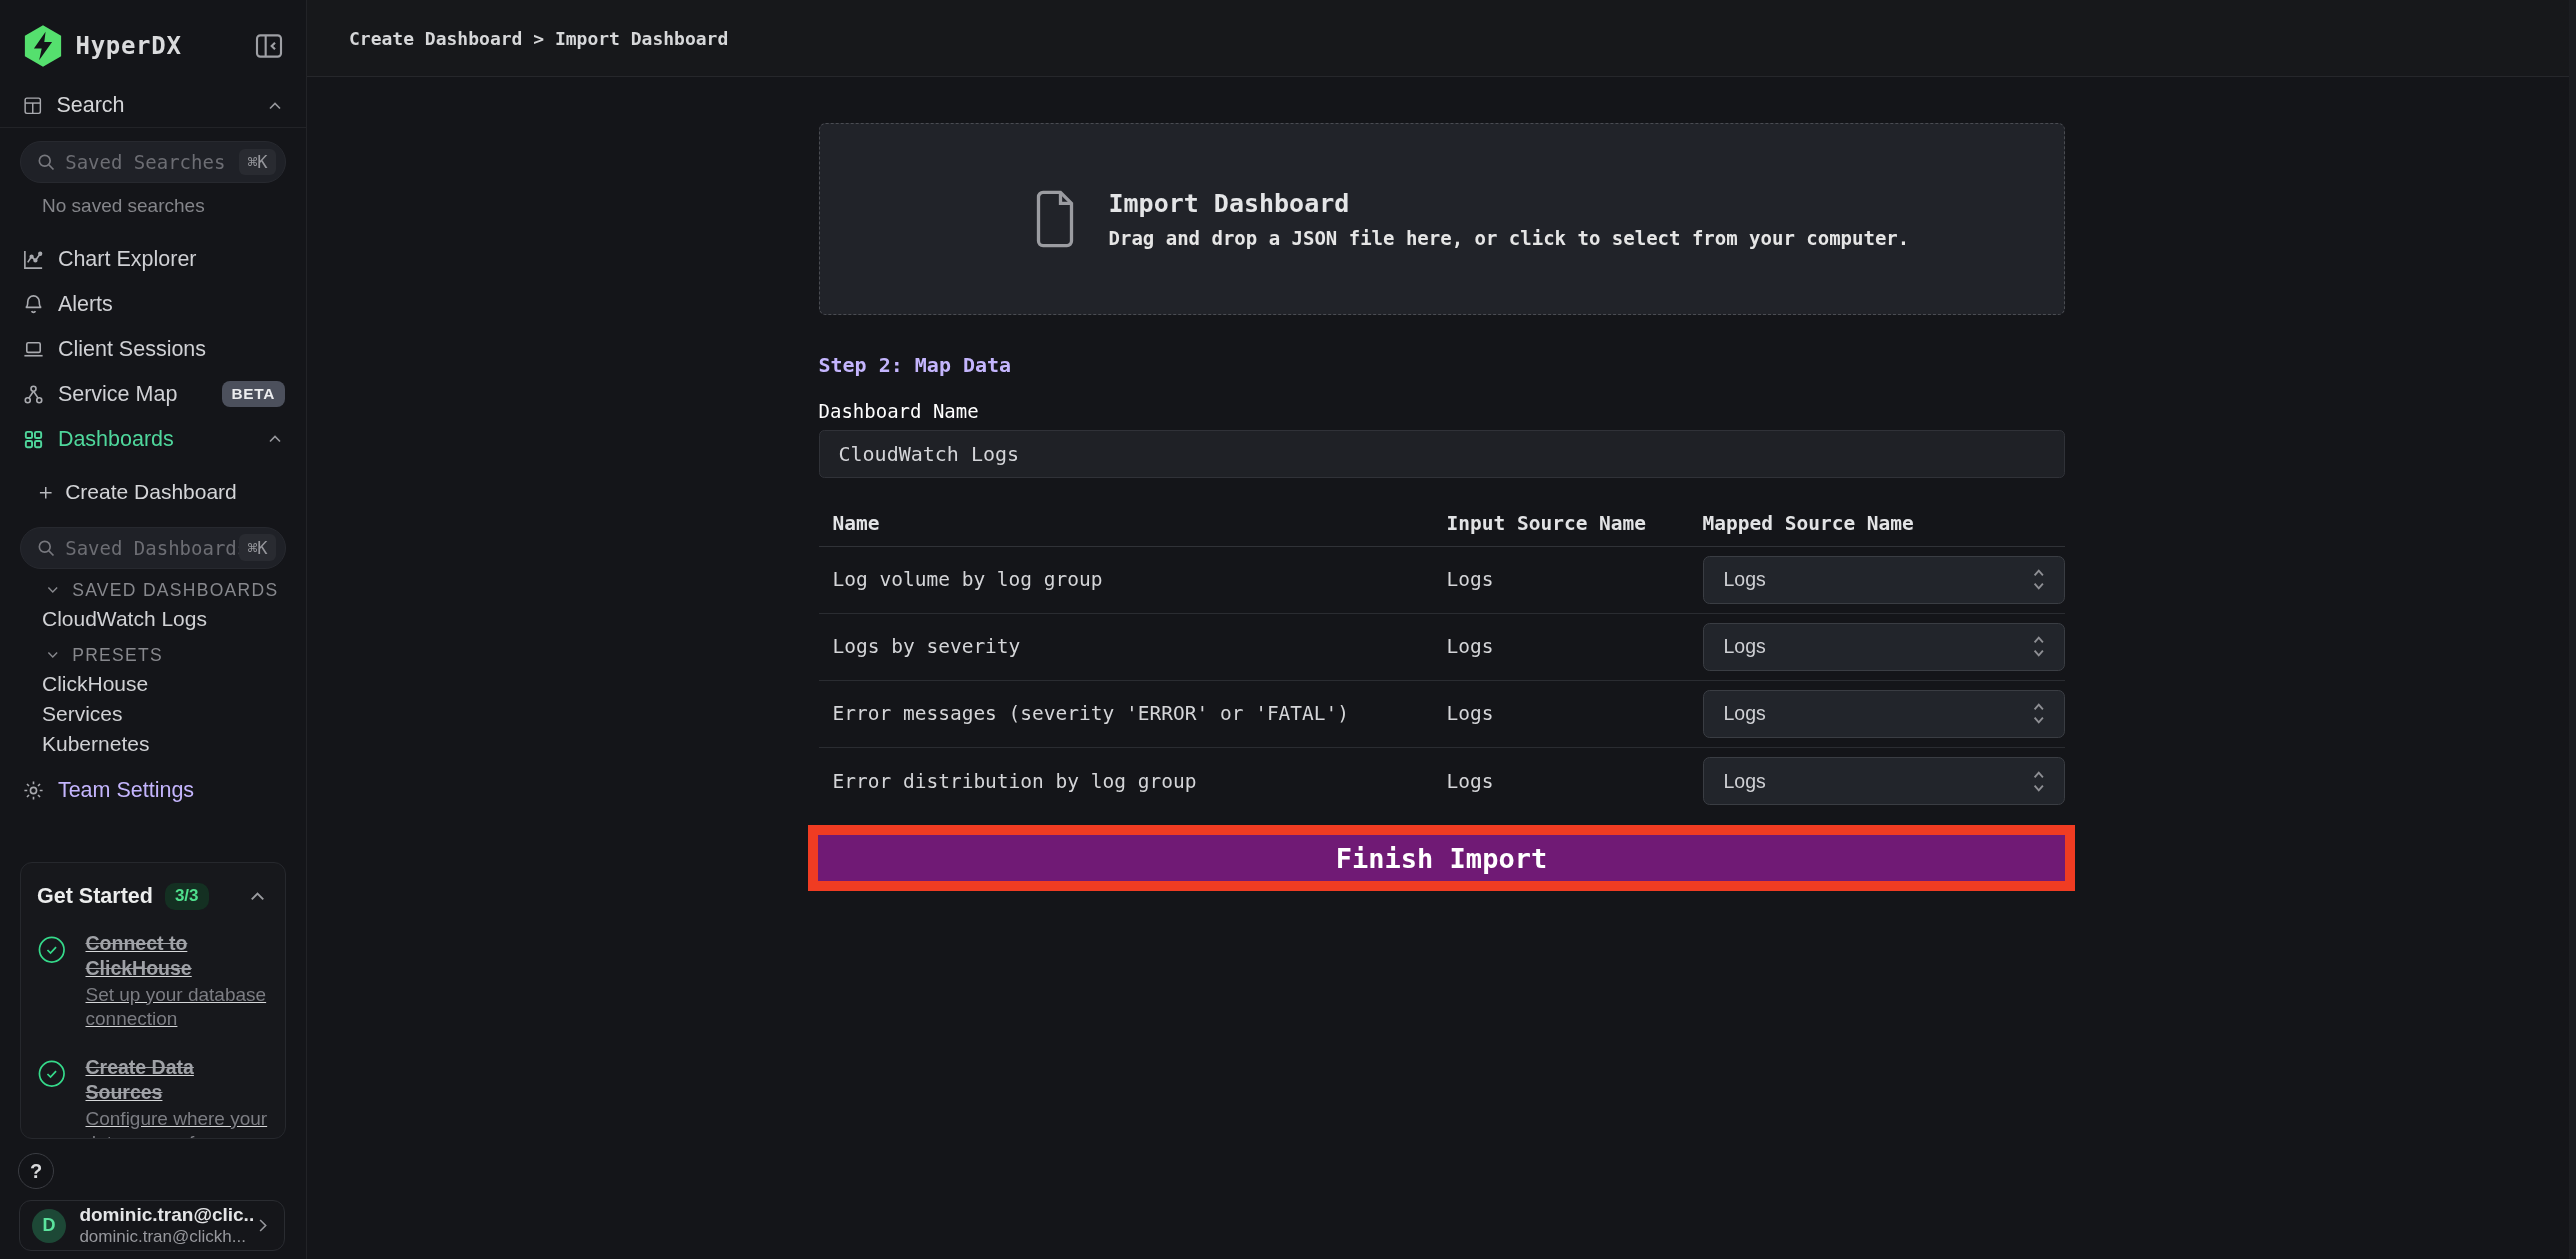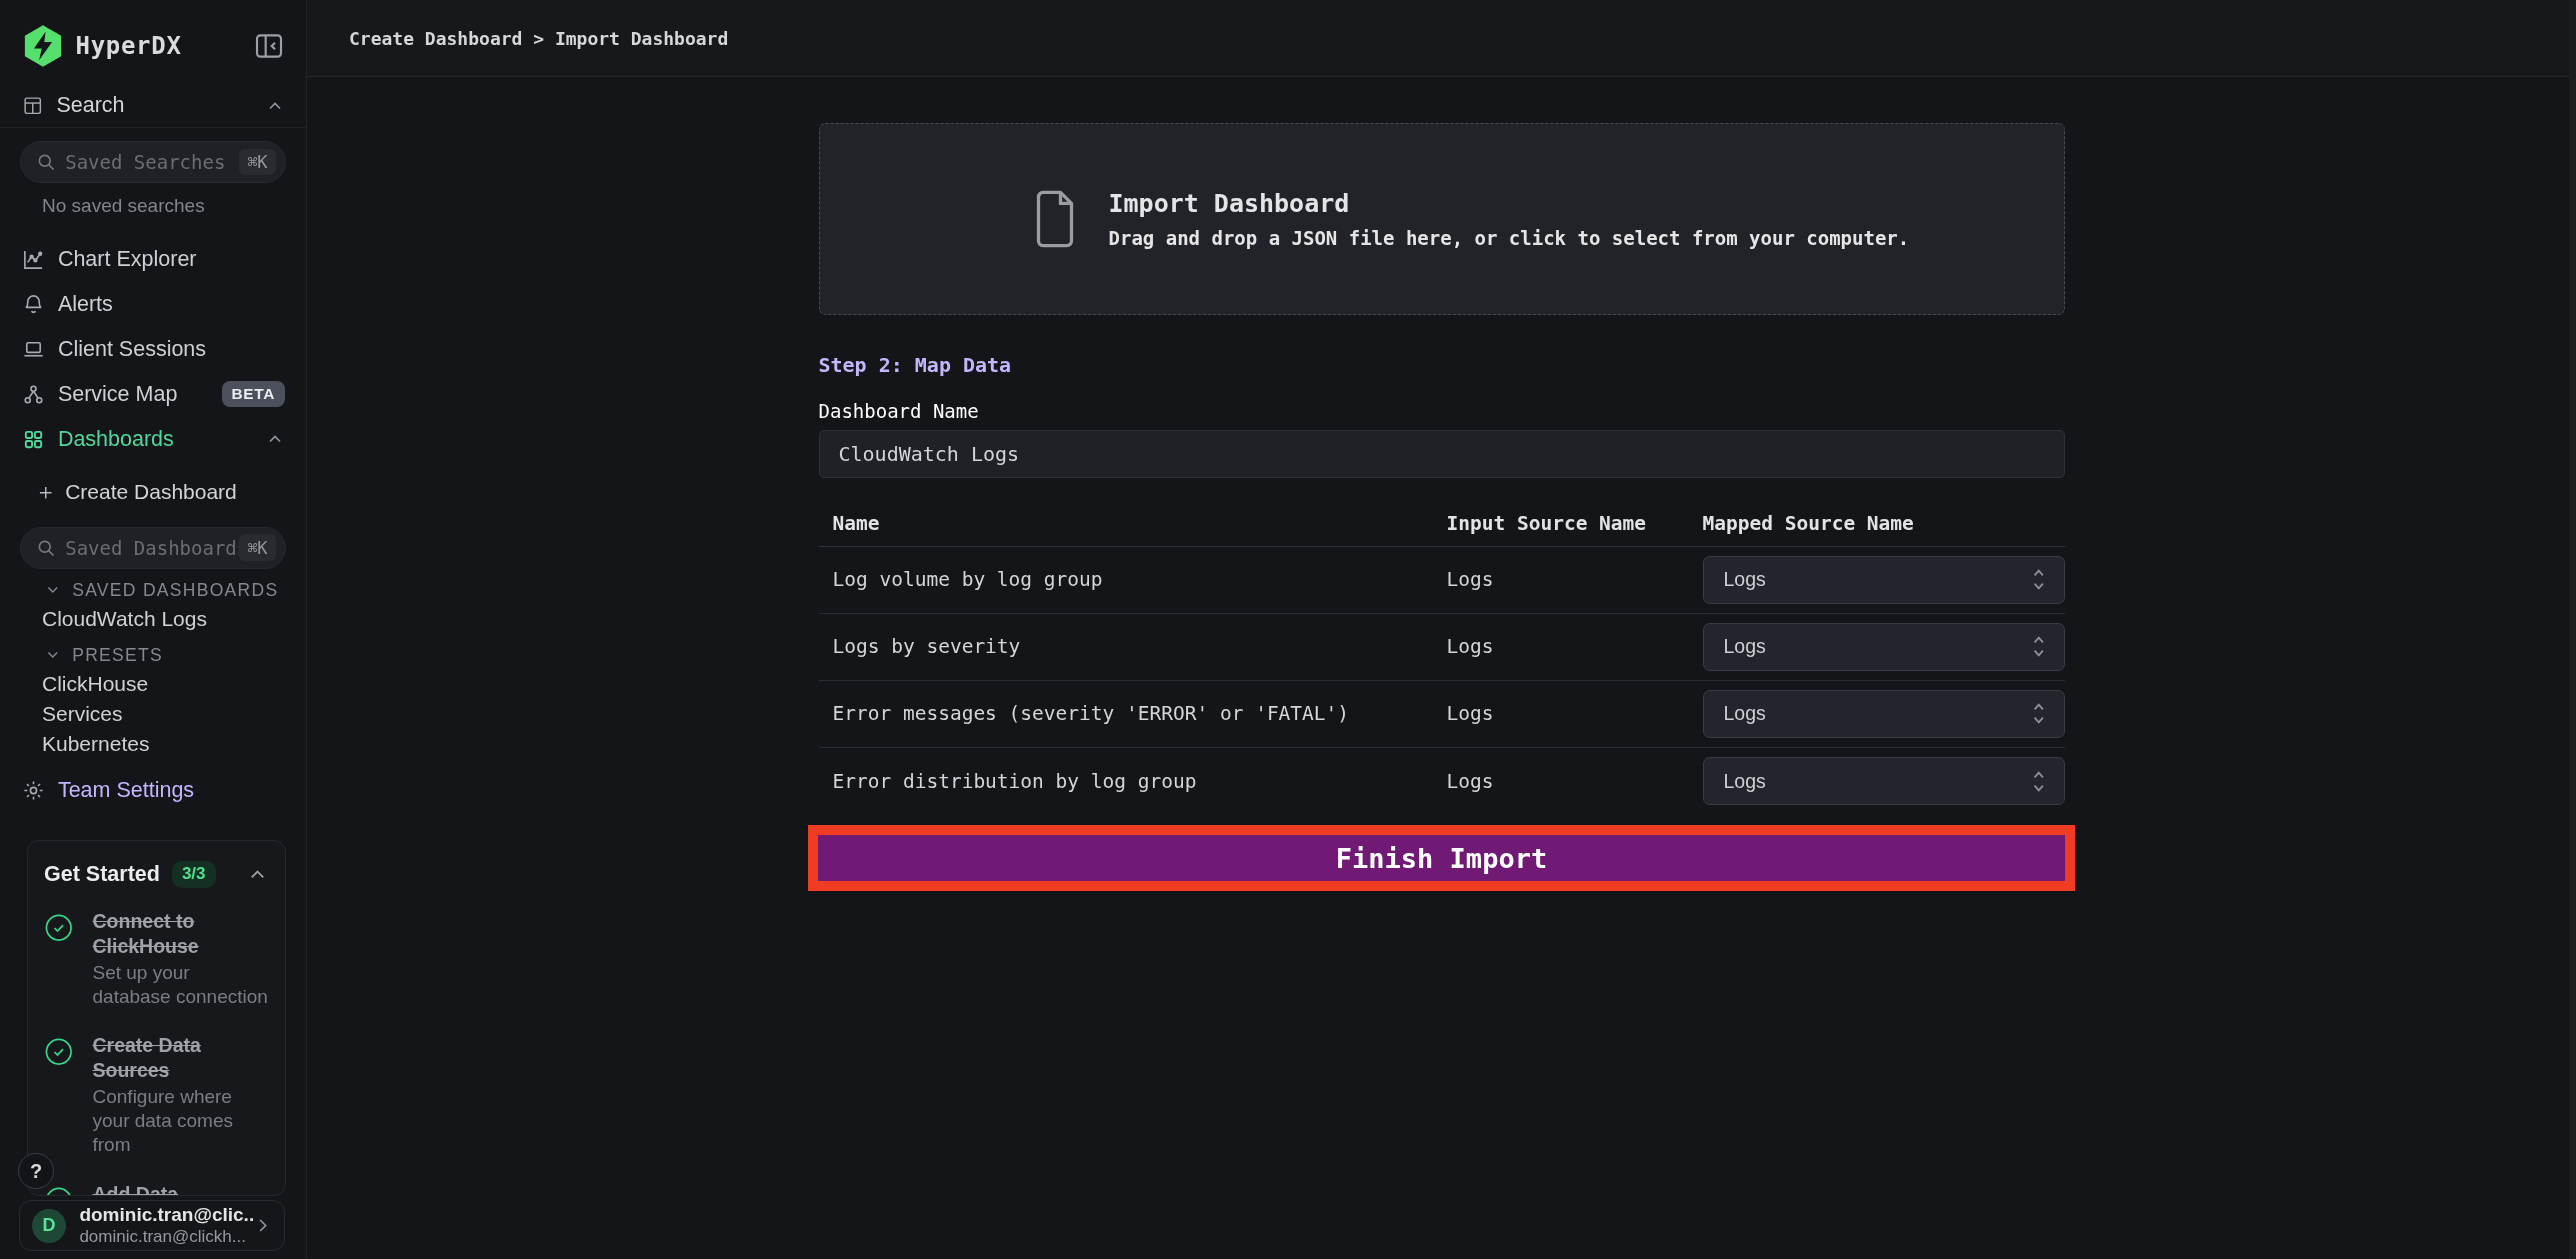--- a/index.html
+++ b/index.html
@@ -63,29 +63,29 @@
   .tree-head { display:flex; align-items:center; height:27px; margin-top:8px; padding-left:44px; cursor:pointer; }
   .tree-head svg { width:17.5px; height:17.5px; color:#87888d; }
   .tree-head .tree-title { font-size:17.5px; color:#87888d; letter-spacing:1.3px; margin-left:10.7px; font-weight:500; }
   .tree-item { display:flex; align-items:center; height:30px; padding-left:42px; font-size:21px; color:#d0d1d4; cursor:pointer; }
 
   .team-row { display:flex; align-items:center; height:43px; margin-top:10.7px; padding:0 21.5px; cursor:pointer; }
   .team-row .icon { width:23px; height:23px; color:#a9aaaf; }
   .team-row .team-label { font-size:21.5px; color:#c4b5fd; margin-left:13.4px; }
 
   .gs-card {
-    position:absolute; left:20px; right:20px; top:840px; height:356px;
-    background:#17181c; border:1.3px solid #26282d; border-radius:12px; overflow:hidden;margin-left:7px;
+    position:absolute; left:20px; right:20px; top:862px; height:277px;
+    background:#17181c; border:1.3px solid #26282d; border-radius:12px; overflow:hidden;
   }
   .gs-head { display:flex; align-items:center; padding:20px 16px 6.7px 16px; }
   .gs-title { font-size:21.5px; font-weight:bold; color:#eceded; }
   .gs-badge { margin-left:12px; background:#143022; color:#4fdf8d; font-size:17px; font-weight:bold; border-radius:10px; padding:3.4px 10px; }
   .gs-chevron { margin-left:auto; color:#9b9ca0; width:23px; height:23px; }
   .gs-items { padding:14.8px 16px 0 16px; }
-  .gs-item { display:flex; margin-bottom:24px; }
+  .gs-item { display:flex; margin-bottom:24px;text-decoration:underline; }
   .gs-check { width:29.5px; height:29.5px; flex:0 0 29.5px; margin:4px 19px 0 0; }
   .gs-texts { width:195px; }
   .gs-item-title { font-size:19.5px; font-weight:600; color:#a0a2a7; text-decoration:line-through; line-height:1.25; }
   .gs-item-desc { font-size:19px; color:#7c7d83; line-height:1.28; margin-top:2.7px; }
 
   .help-fab {
     position:absolute; left:18px; top:1153px; width:36px; height:36px; border-radius:50%;
     background:#131418; border:1.3px solid #3a3c42; z-index:5;
     display:flex; align-items:center; justify-content:center;
     font-size:20px; font-weight:bold; color:#d7d8da; cursor:pointer;

